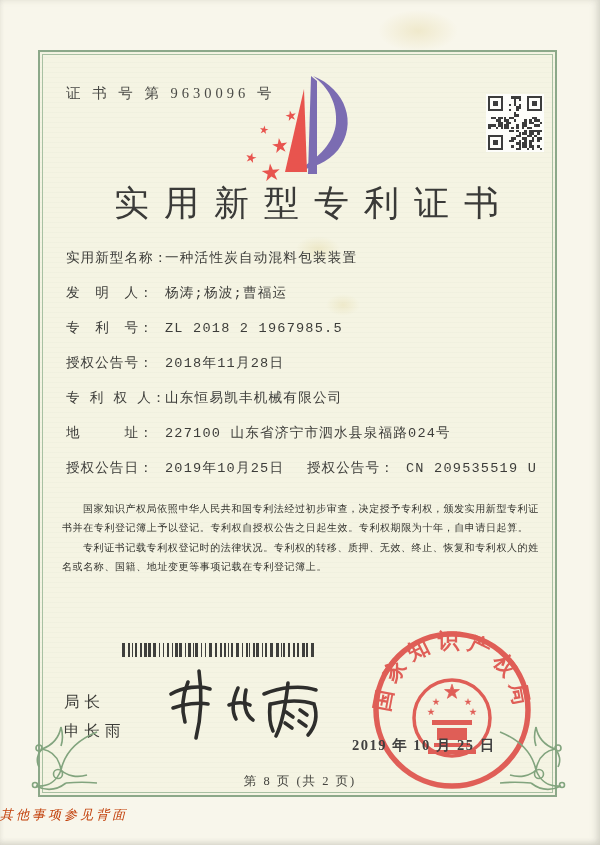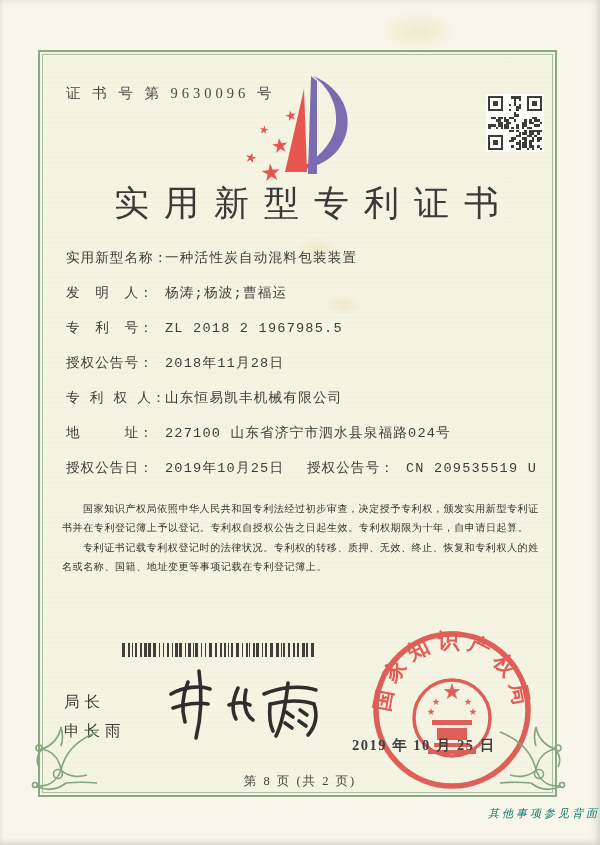--- a/index.html
+++ b/index.html
@@ -54,22 +54,22 @@
   .seal { position:absolute; left:368px; top:626px; width:168px; height:168px; }
   .seal-date { position:absolute; left:352px; top:736px; font-size:14.5px; color:#404040;
     letter-spacing:1.5px; font-weight:700; white-space:nowrap; }
 
   .ornament { position:absolute; width:74px; height:74px; }
   .ornament.bl { left:25px; top:724px; }
   .ornament.br { left:498px; top:724px; transform:scaleX(-1); }
 
   .page-info { position:absolute; left:0; top:773px; width:100%; text-align:center;
     font-size:12.5px; letter-spacing:2px; color:#44443f; }
-  .back-note { position:absolute; left:0; top:806px; width:100%; text-align:right;
-    font-size:11px; letter-spacing:3px; color:#0f766e; font-style:italic; }
+  .back-note { position:absolute; left:0; top:806px; width:100%; text-align:left;
+    font-size:13px; letter-spacing:3px; color:#c2410c; font-style:italic; }
 </style>
 </head>
 <body>
 
 <div class="page">
 
   <div class="frame"></div>
 
   <div class="stain" style="left:378px;top:10px;width:80px;height:42px;background:radial-gradient(closest-side,rgba(208,186,92,.22),transparent)"></div>
   <div class="stain" style="left:296px;top:236px;width:44px;height:26px;background:radial-gradient(closest-side,rgba(208,186,92,.2),transparent)"></div>

